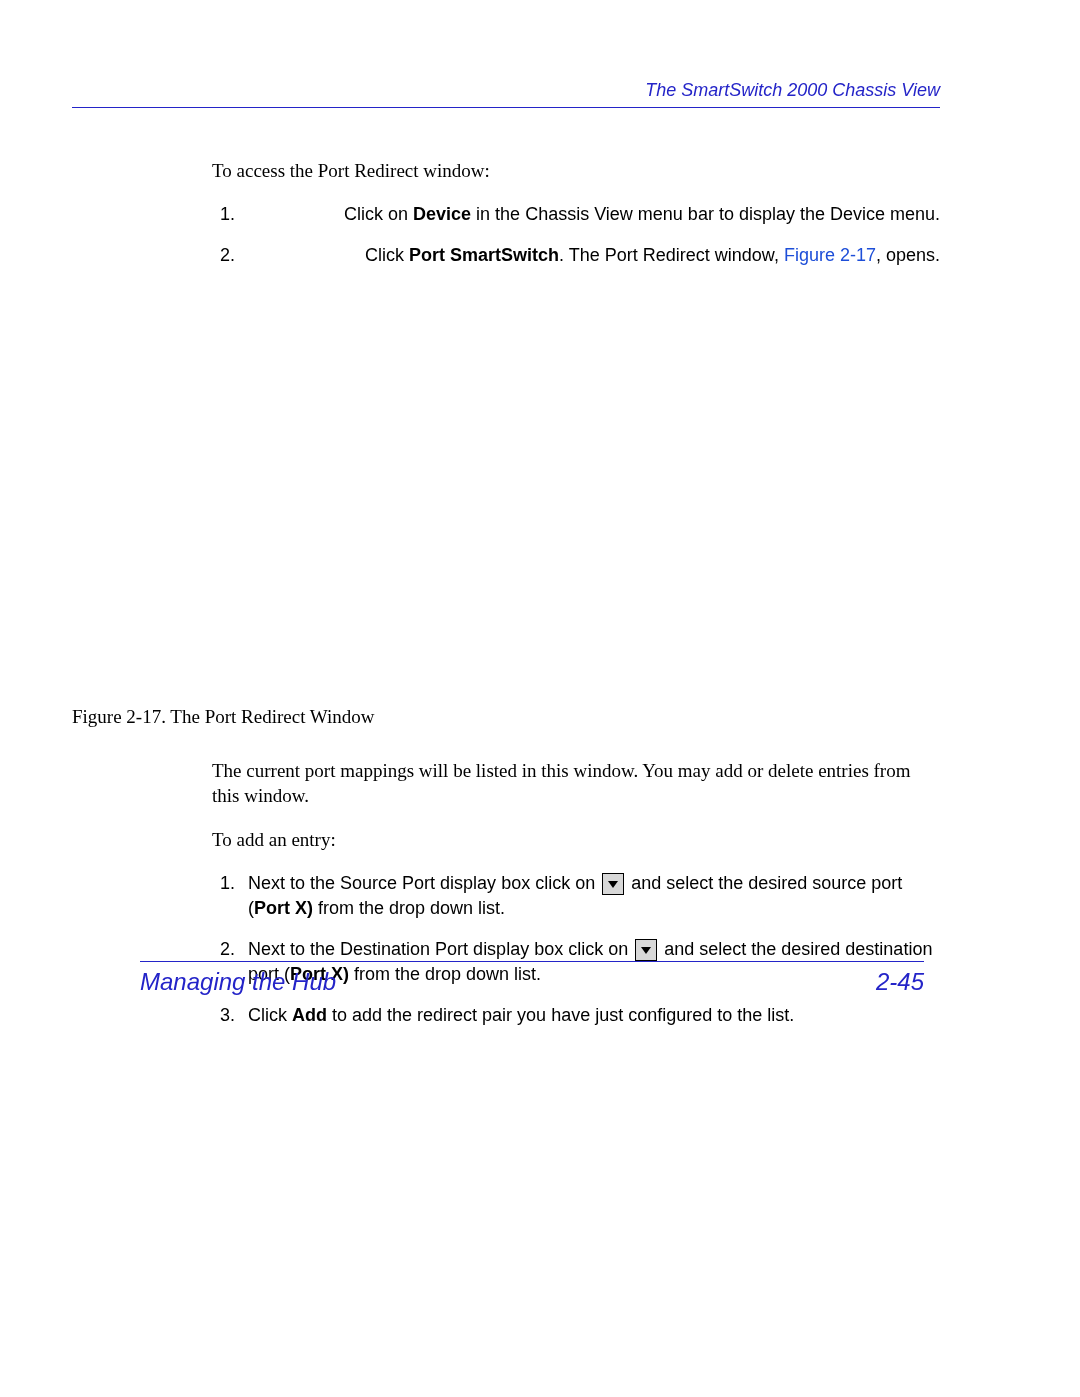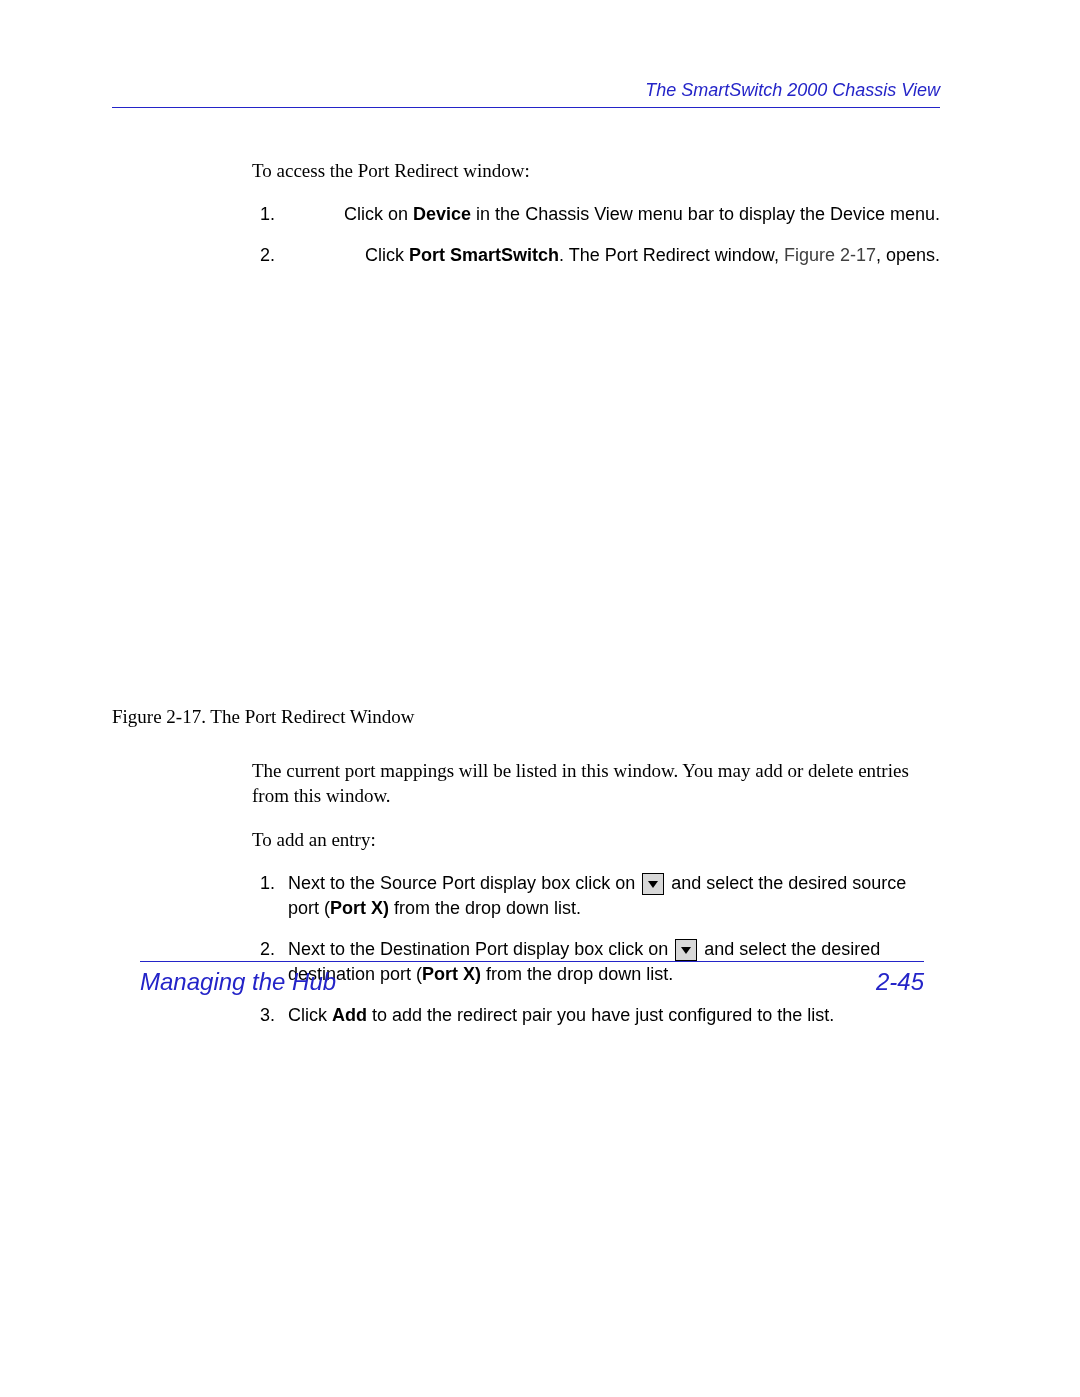--- a/index.html
+++ b/index.html
@@ -9,21 +9,21 @@
     width: 1080px;
     height: 1397px;
     font-family: "Times New Roman", Times, serif;
     color: #000000;
   }
   .page {
     position: relative;
     width: 1080px;
     height: 1056px;
     box-sizing: border-box;
-    padding: 80px 140px 60px 112px;
+    padding: 80px 140px 60px 72px;
   }
   .header {
     text-align: right;
     color: #2424c8;
     font-style: italic;
     font-family: Arial, Helvetica, sans-serif;
     font-size: 18px;
     padding-bottom: 6px;
     border-bottom: 1px solid #2424c8;
     margin-bottom: 50px;
@@ -46,21 +46,21 @@
     padding-left: 28px;
     text-align: right;
   }
   ol.steps > li {
     padding-left: 8px;
     margin-bottom: 16px;
   }
   .bold { font-weight: bold; }
   .underline-first::first-letter { text-decoration: underline; }
   .fig-ref {
-    color: #404040;
+    color: #1d4ed8;
   }
   .figure-gap {
     height: 420px;
   }
   .figure-caption {
     text-align: left;
     margin: 0 0 28px 0;
   }
   .body-block {
     margin: 9px 0 18px 140px;

